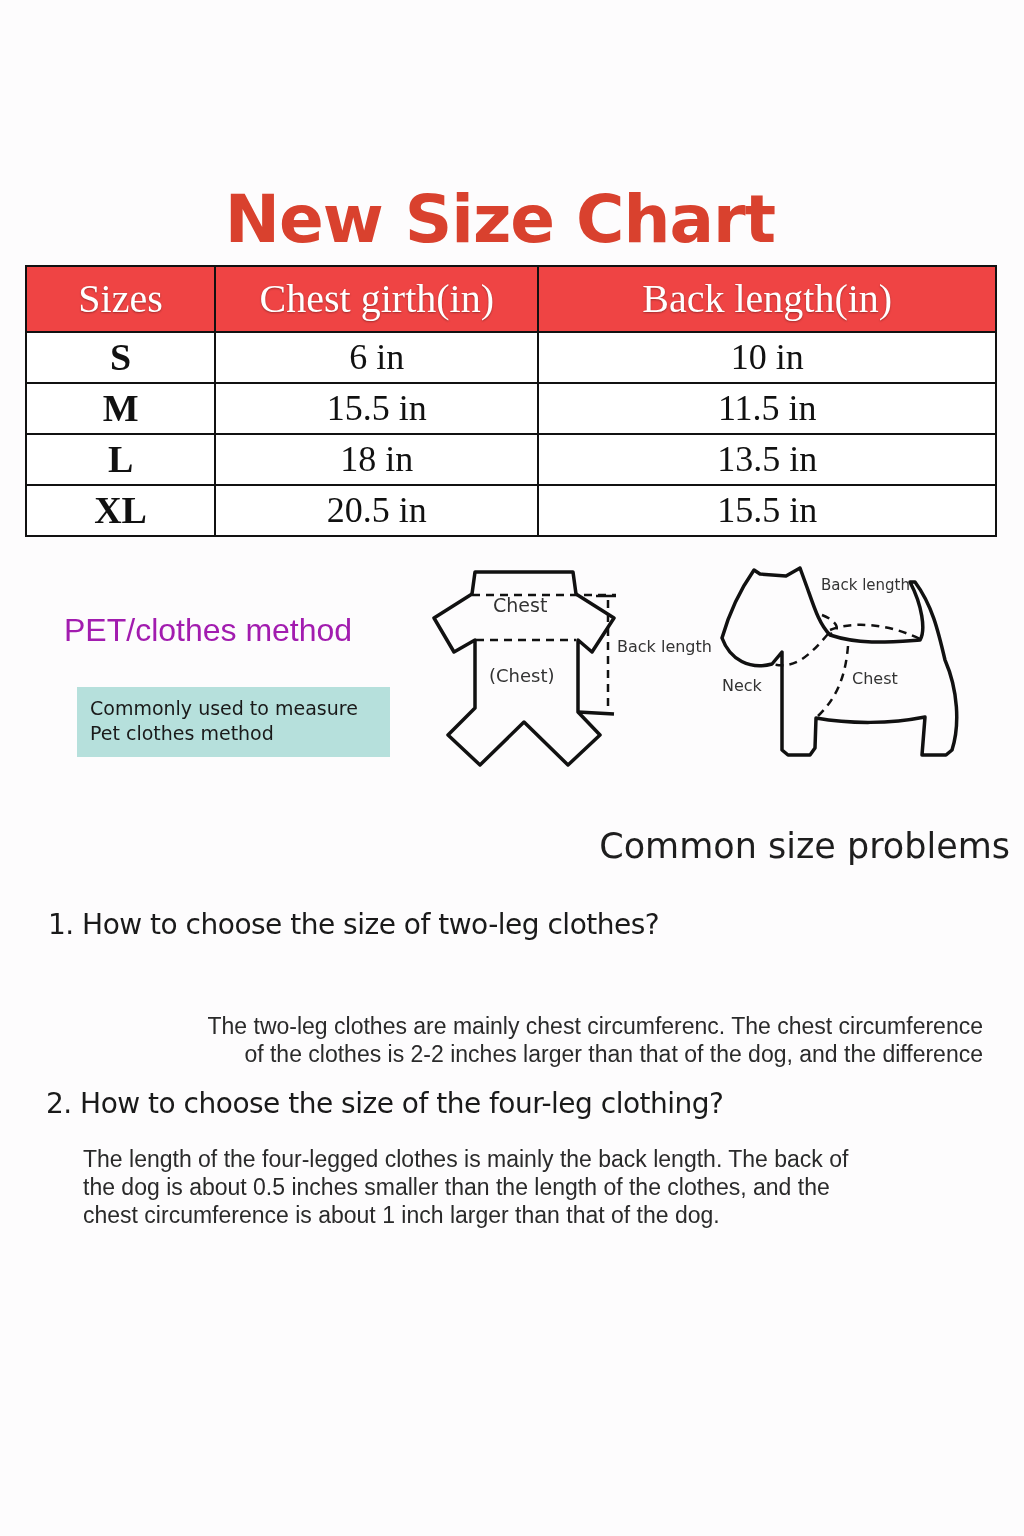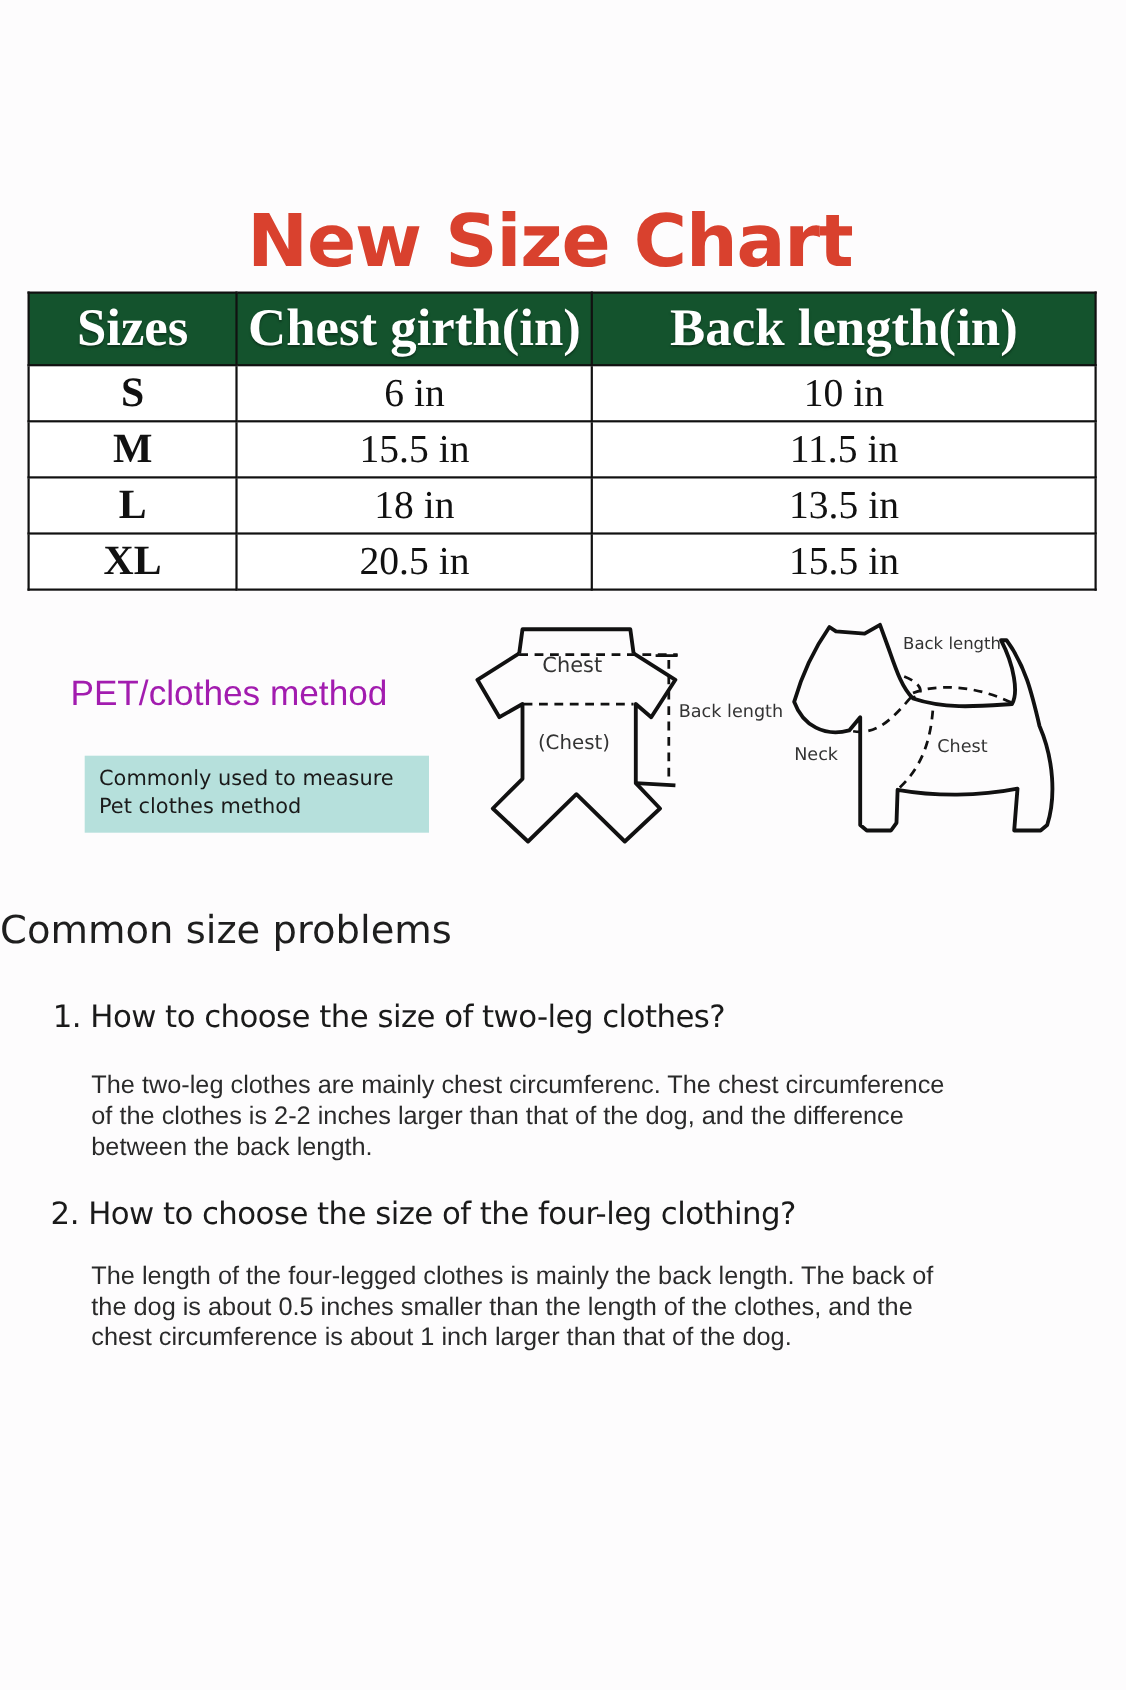--- a/index.html
+++ b/index.html
@@ -26,24 +26,24 @@
       width: 972px;
       border-collapse: collapse;
       font-family: "Liberation Serif", "DejaVu Serif", serif;
     }
     .size-table th, .size-table td {
       border: 2px solid #111;
       text-align: center;
       padding: 0;
     }
     .size-table th {
-      background: #14532d;
+      background: #ef4444;
       color: #ffffff;
-      font-weight: bold;
-      font-size: 48px;
+      font-weight: normal;
+      font-size: 40px;
       height: 64px;
       line-height: 64px;
       text-shadow: 0 1px 2px rgba(0,0,0,0.35);
     }
     .size-table td {
       background: #ffffff;
       font-size: 36px;
       height: 49px;
       line-height: 49px;
       color: #111;
@@ -71,21 +71,21 @@
 
     svg.diagram { position: absolute; overflow: visible; }
     .diag-label {
       position: absolute;
       font-family: "DejaVu Sans", sans-serif;
       color: #333; white-space: nowrap;
     }
 
     .section-title {
       position: absolute; left: 0; width: 1010px; top: 826px;
-      text-align: left;
+      text-align: right;
       font-family: "DejaVu Sans", sans-serif;
       font-size: 35px; color: #1e1e1e;
     }
     .question {
       position: absolute;
       font-family: "DejaVu Sans", sans-serif;
       font-size: 28px; color: #1a1a1a; white-space: nowrap;
       letter-spacing: -0.5px;
     }
     .answer {
@@ -173,24 +173,23 @@
     <path d="M148,86 C146,110 140,135 118,156"></path>
   </g>
 </svg>
 <div class="diag-label" style="left:821px; top:576px; font-size:15px;">Back length</div>
 <div class="diag-label" style="left:722px; top:676px; font-size:16px;">Neck</div>
 <div class="diag-label" style="left:852px; top:669px; font-size:16px;">Chest</div>
 
 <div class="section-title">Common size problems</div>
 
 <div class="question" style="left:48px; top:908px;">1. How to choose the size of two-leg clothes?</div>
-<div class="answer" style="top:972px;">
+<div class="answer" style="top:1012px;text-align:right;">
   <span>The two-leg clothes are mainly chest circumferenc. The chest circumference</span>
   <span>of the clothes is 2-2 inches larger than that of the dog, and the difference</span>
-  <span>between the back length.</span>
 </div>
 
 <div class="question" style="left:46px; top:1087px;">2. How to choose the size of the four-leg clothing?</div>
 <div class="answer" style="top:1145px;">
   <span>The length of the four-legged clothes is mainly the back length. The back of</span>
   <span>the dog is about 0.5 inches smaller than the length of the clothes, and the</span>
   <span>chest circumference is about 1 inch larger than that of the dog.</span>
 </div>
 
 </body></html>

